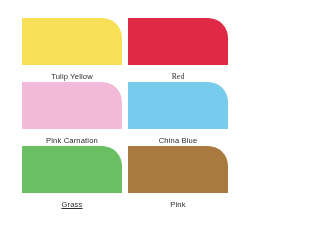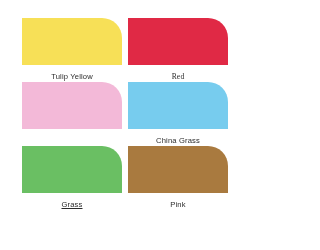--- a/index.html
+++ b/index.html
@@ -68,24 +68,25 @@
     </div>
     <div class="swatch-cell">
       <div class="swatch-chip" style="background-color: rgb(224, 41, 69);"></div>
       <div class="swatch-label" style="color: rgb(43, 43, 43); font-family: Liberation Serif, serif;">Red</div>
     </div>
   </div>
 
   <div class="swatch-row">
     <div class="swatch-cell">
       <div class="swatch-chip" style="background-color: rgb(243, 185, 216);"></div>
+      <div class="swatch-label" style="color: rgb(43, 43, 43);">Pink Carnation</div>
     </div>
     <div class="swatch-cell">
       <div class="swatch-chip" style="background-color: rgb(119, 204, 238);"></div>
-      <div class="swatch-label" style="color: rgb(43, 43, 43);">China Grass</div>
+      <div class="swatch-label" style="color: rgb(43, 43, 43);">China Blue</div>
     </div>
   </div>
 
   <div class="swatch-row">
     <div class="swatch-cell">
       <div class="swatch-chip" style="background-color: rgb(106, 191, 99);"></div>
       <div class="swatch-label" style="color: rgb(43, 43, 43); text-decoration: underline;">Grass</div>
     </div>
     <div class="swatch-cell">
       <div class="swatch-chip" style="background-color: rgb(169, 122, 63);"></div>

